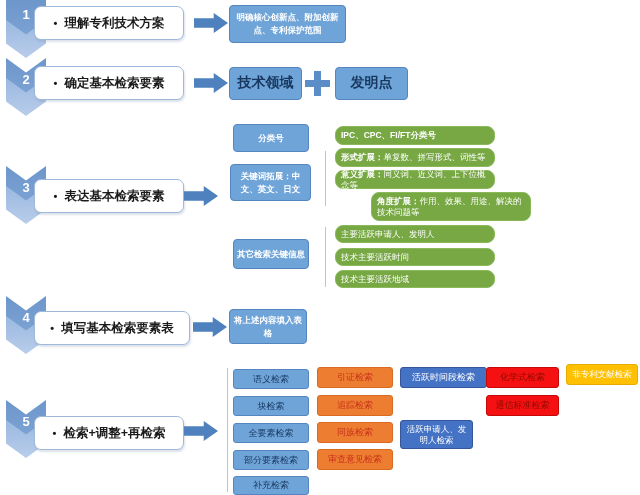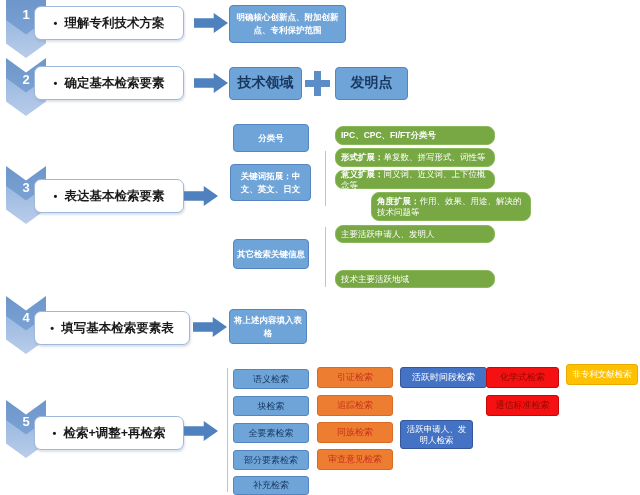--- a/index.html
+++ b/index.html
@@ -146,20 +146,23 @@
   </div>
   <div class="abs greenbox" style="left:335px;top:170px;width:160px;height:19px;">
     <span><b>意义扩展：</b><span>同义词、近义词、上下位概念等</span></span>
   </div>
   <div class="abs greenbox" style="left:335px;top:192px;width:160px;height:29px;margin-left:36px;">
     <span><b>角度扩展：</b><span>作用、效果、用途、解决的技术问题等</span></span>
   </div>
   <div class="abs greenbox" style="left:335px;top:225px;width:160px;height:18px;">
     <span><b></b><span>主要活跃申请人、发明人</span></span>
   </div>
+  <div class="abs greenbox" style="left:335px;top:248px;width:160px;height:18px;">
+    <span><b></b><span>技术主要活跃时间</span></span>
+  </div>
   <div class="abs greenbox" style="left:335px;top:270px;width:160px;height:18px;">
     <span><b></b><span>技术主要活跃地域</span></span>
   </div>
 
   <div class="abs bluebox" style="left:229px;top:309px;width:78px;height:35px;">
     <span>将上述内容填入表格</span>
   </div>
 
   <div class="abs vline" style="left:227px;top:368px;height:124px;"></div>
 

